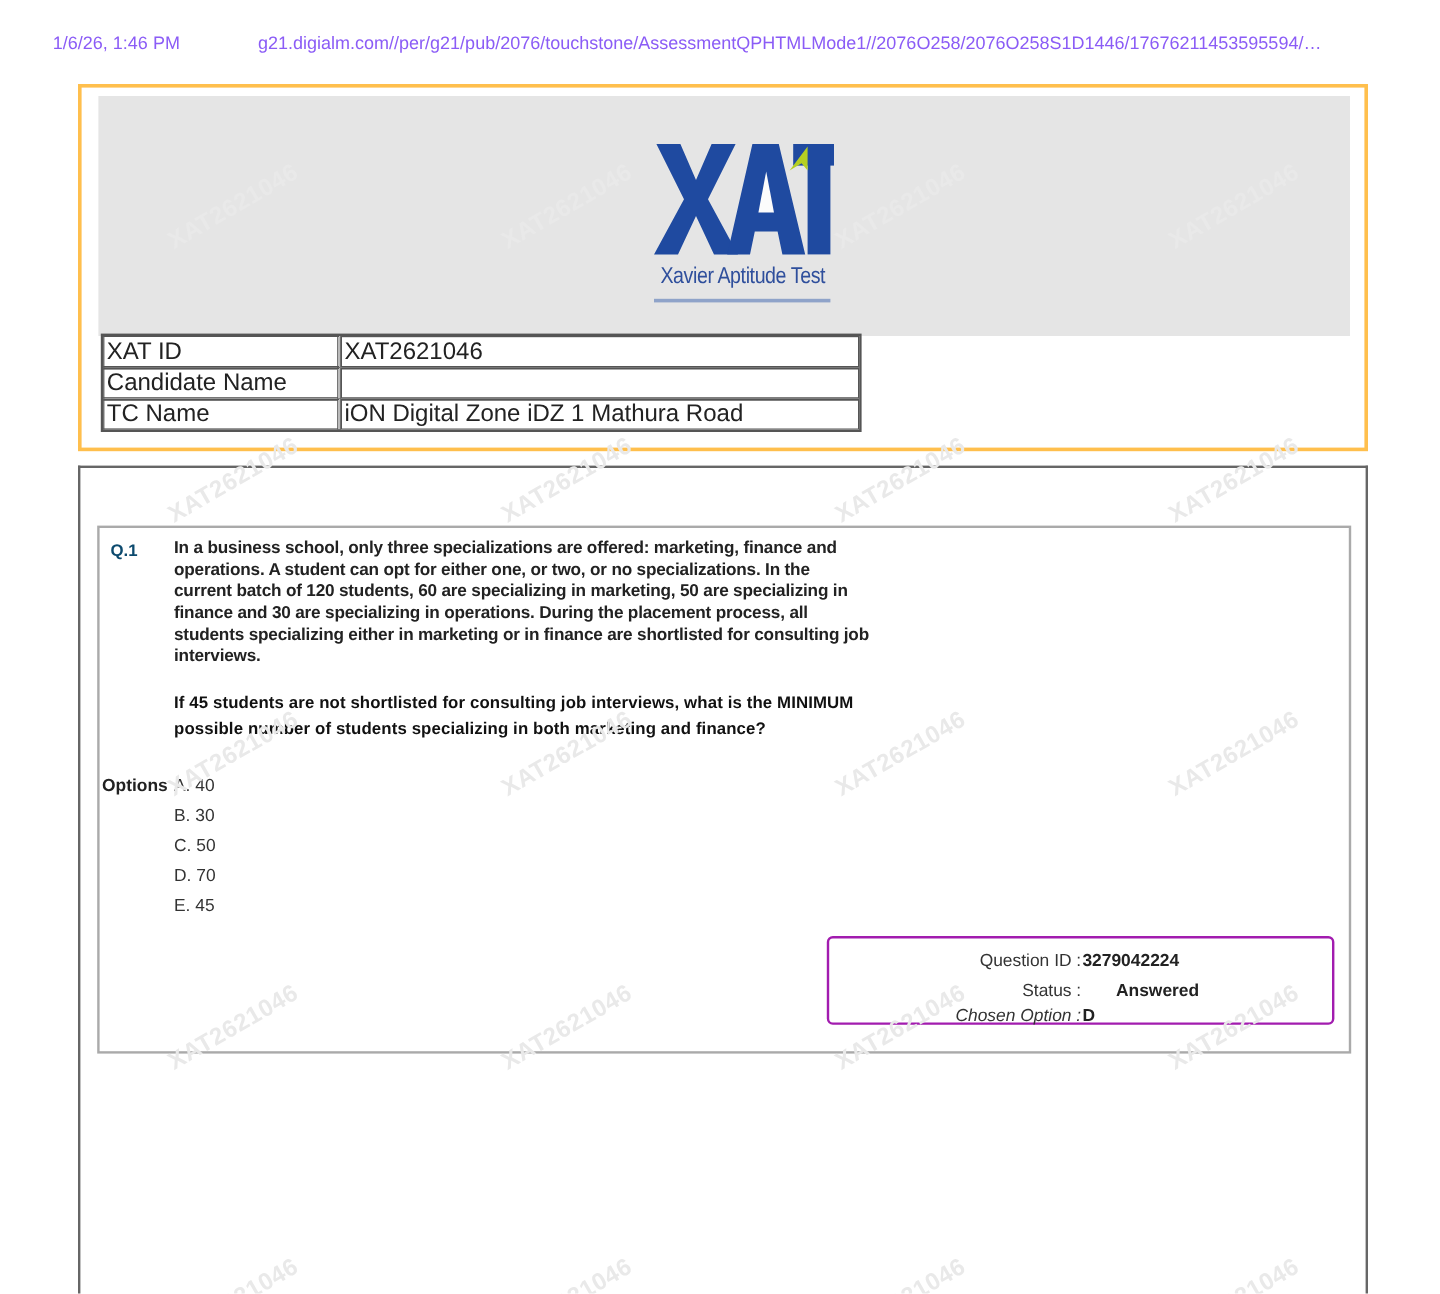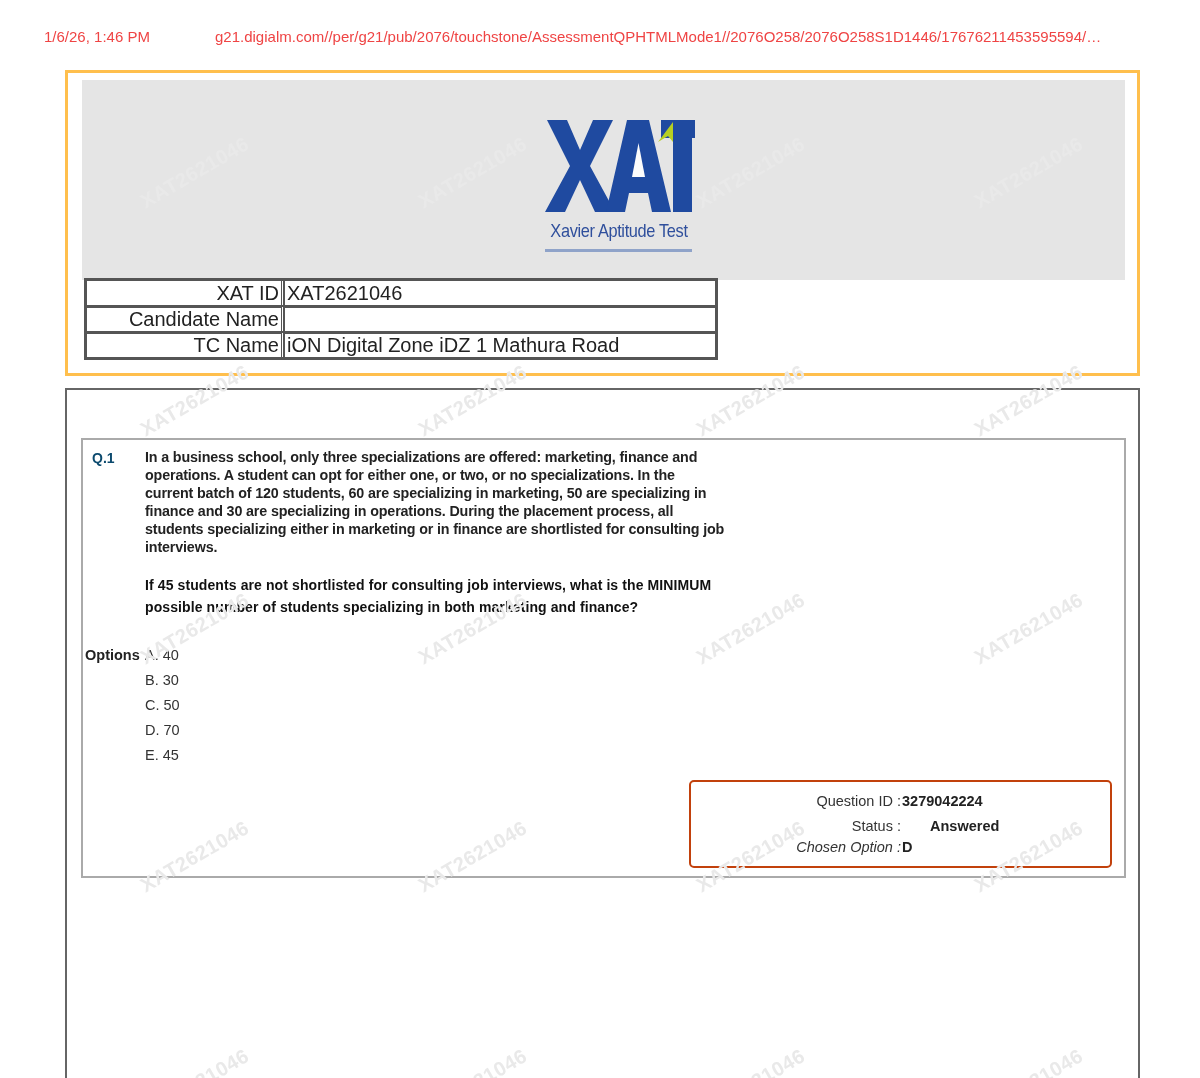--- a/index.html
+++ b/index.html
@@ -1,50 +1,50 @@
 <!DOCTYPE html>
 <html><head>
   <meta charset="utf-8">
   <style>
     * { box-sizing: border-box; margin: 0; padding: 0; }
     html, body { width: 1200px; height: 1078px; overflow: hidden; background: #ffffff; }
     body { position: relative; font-family: "Liberation Sans", sans-serif; color: #000; }
 
-    .print-header { position: absolute; top: 28px; left: 0; width: 1200px; height: 20px; font-size: 15px; color: #ef4444; }
+    .print-header { position: absolute; top: 28px; left: 0; width: 1200px; height: 20px; font-size: 15px; color: #8b5cf6; }
     .print-date { position: absolute; left: 44px; top: 0; }
     .print-url { position: absolute; left: 215px; top: 0; white-space: nowrap; }
 
     .header-box { position: absolute; left: 65px; top: 70px; width: 1075px; height: 306px; border: 3px solid #ffbf4d; background: #fff; }
     .header-inner { position: absolute; left: 14px; top: 7px; width: 1043px; height: 200px; background: #e5e5e5; }
 
     .logo { position: absolute; left: 463px; top: 36px; width: 150px; height: 140px; }
     .logo-xat { position: absolute; left: 0; top: 0; width: 150px; height: 100px; }
     .logo-tagline { position: absolute; left: 0; top: 104px; width: 148px; text-align: center; font-size: 19px; color: #2f4f9c; letter-spacing: -0.4px; transform: scaleX(0.86); transform-origin: left center; white-space: nowrap; width: 172px; }
     .logo-underline { position: absolute; left: 0; top: 133px; width: 147px; height: 3px; background: #8fa3c9; }
 
     .info-table { position: absolute; left: 16px; top: 205px; border-collapse: separate; border-spacing: 0; border: 2px solid #555; }
     .info-table td { border: 1px solid #555; height: 26px; padding: 0 2px; font-size: 20px; color: #222; white-space: nowrap; vertical-align: middle; }
-    .info-table td.label { width: 198px; border-right: 3px double #555; text-align: right; }
+    .info-table td.label { width: 198px; border-right: 3px double #555; }
     .info-table td.value { width: 432px; }
     .info-table tr + tr td { border-top: 2px solid #555; }
 
     .section-box { position: absolute; left: 65px; top: 388px; width: 1075px; height: 700px; border: 2px solid #666; border-bottom: none; }
     .section-title { position: absolute; left: 21px; top: 24px; font-size: 15px; color: #999; white-space: nowrap; }
     .section-title b { color: #999; font-weight: bold; }
 
     .question-box { position: absolute; left: 14px; top: 48px; width: 1045px; height: 440px; border: 2px solid #aaa; }
     .q-number { position: absolute; left: 9px; top: 10px; font-size: 14px; font-weight: bold; color: #0c4a6e; }
     .q-text { position: absolute; left: 62px; top: 9px; width: 580px; font-size: 14.3px; font-weight: bold; line-height: 17.9px; color: #222; letter-spacing: -0.15px; }
     .q-ask { position: absolute; left: 62px; top: 134px; width: 590px; font-size: 14px; font-weight: bold; line-height: 22px; color: #111; letter-spacing: 0.1px; }
 
     .options-label { position: absolute; left: 2px; top: 207px; font-size: 14.5px; font-weight: bold; color: #222; }
     .options-list { position: absolute; left: 62px; top: 207px; list-style: none; }
     .options-list li { font-size: 14.5px; color: #333; height: 25px; line-height: 17px; }
 
-    .status-box { position: absolute; left: 606px; top: 340px; width: 423px; height: 88px; border: 2px solid #c2410c; border-radius: 5px; }
+    .status-box { position: absolute; left: 606px; top: 340px; width: 423px; height: 74px; border: 2px solid #a21caf; border-radius: 5px; }
     .status-row { position: absolute; left: 0; width: 210px; text-align: right; font-size: 14.5px; color: #333; white-space: nowrap; }
     .status-val { position: absolute; left: 211px; font-size: 14.5px; font-weight: bold; color: #222; white-space: nowrap; }
 
     .watermark { position: absolute; font-size: 20px; font-weight: bold; color: #e9e9e9; transform: rotate(-30deg); transform-origin: left bottom; white-space: nowrap; pointer-events: none; letter-spacing: 0.5px; }
   </style>
 </head>
 <body>
 
 <div class="print-header">
   <span class="print-date">1/6/26, 1:46 PM</span>

